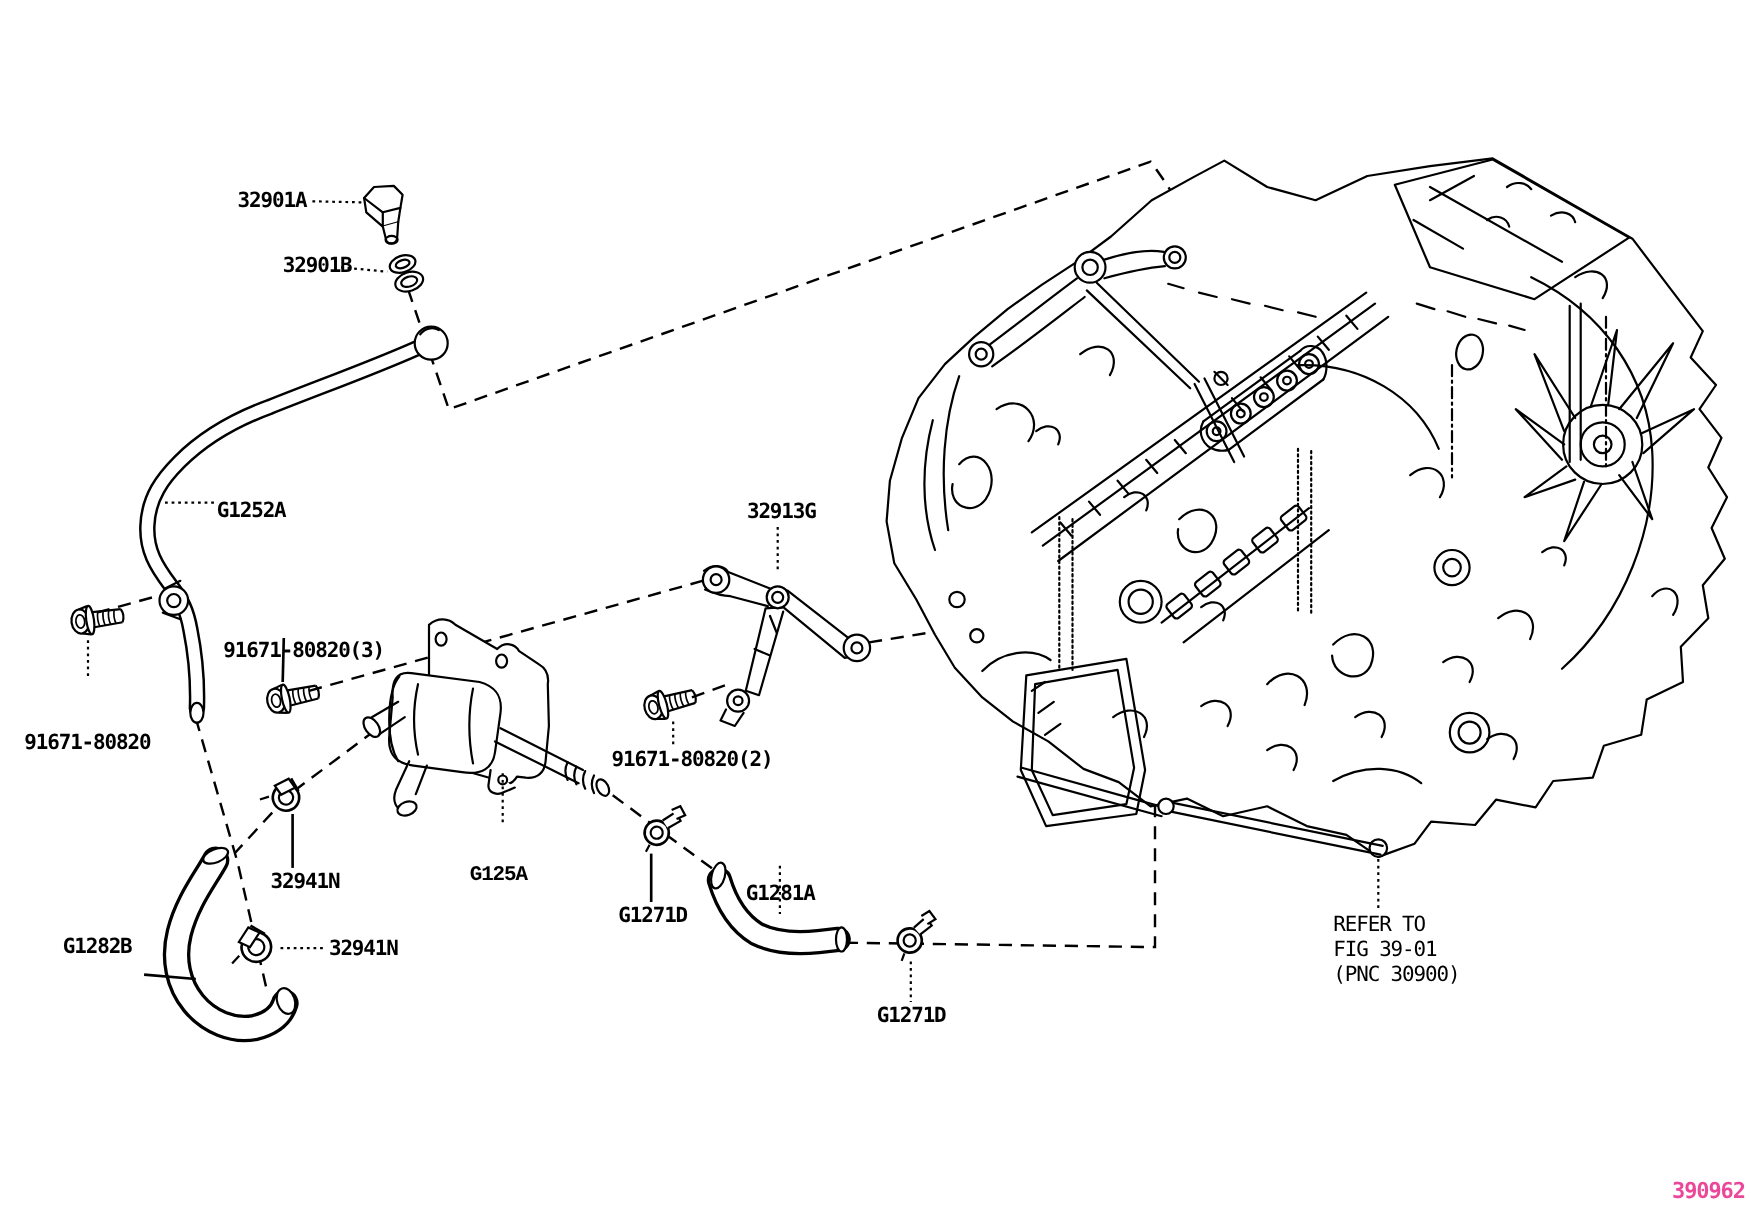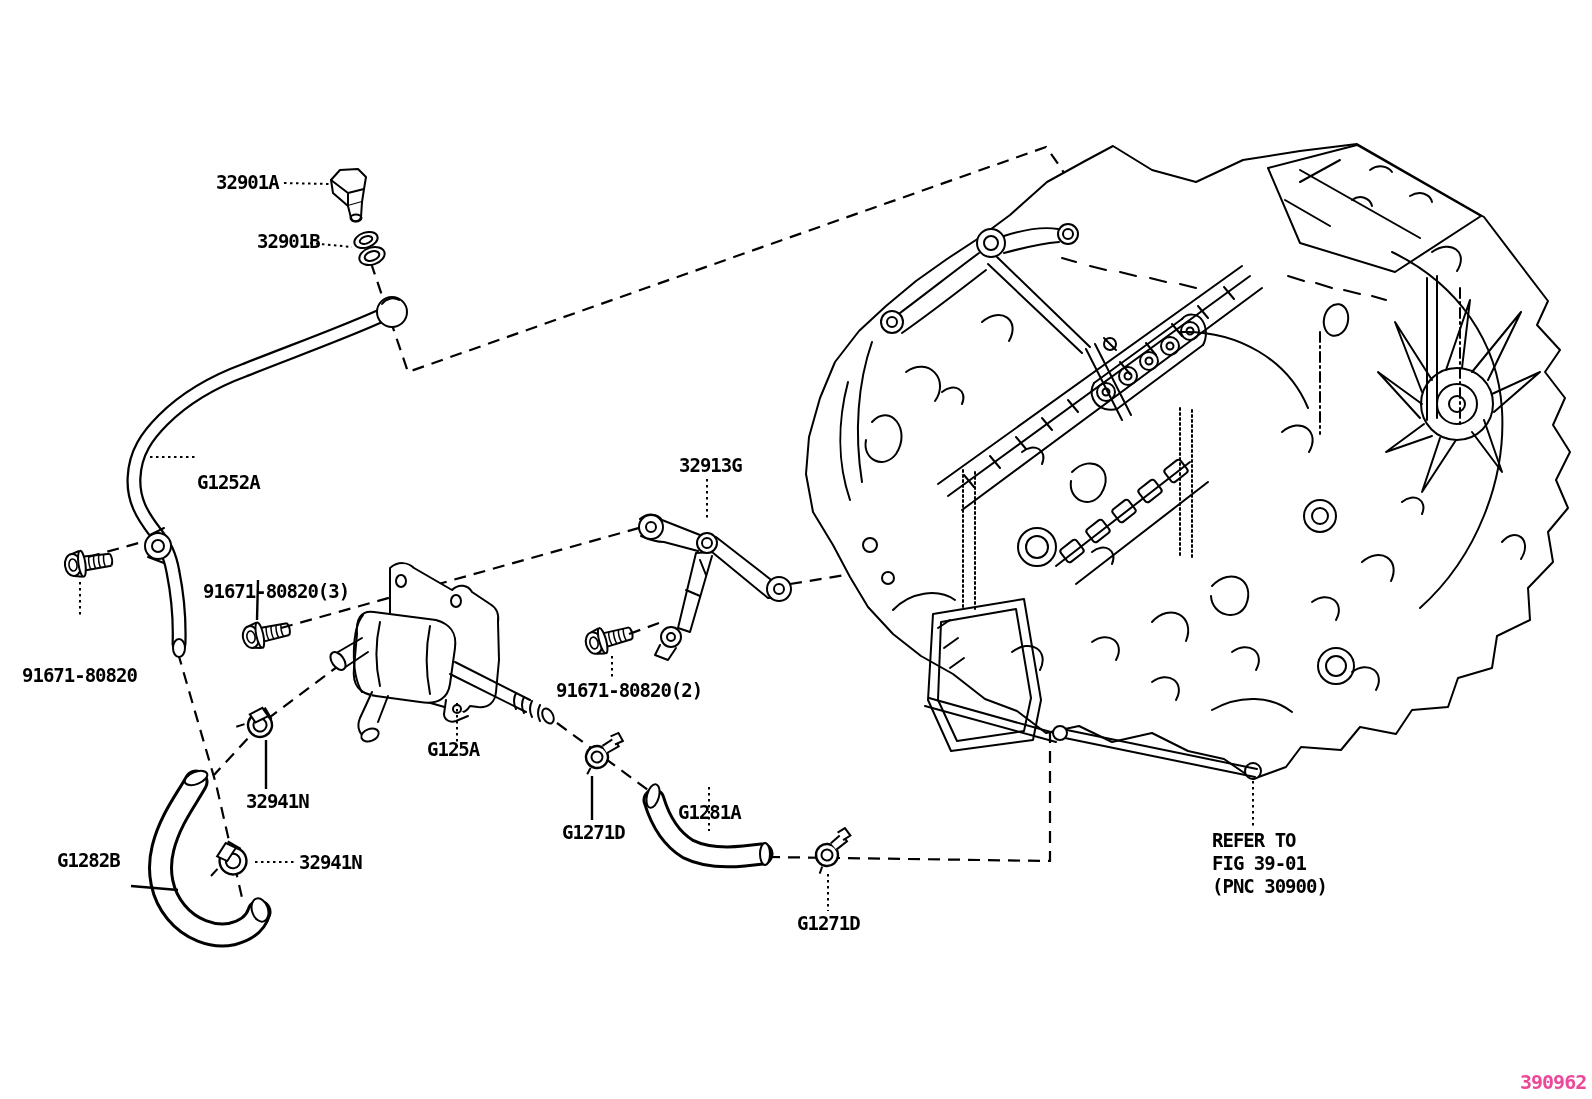--- a/index.html
+++ b/index.html
@@ -1,21 +1,21 @@
 <!DOCTYPE html>
 <html><head>
 <meta charset="utf-8">
 <style>
   html,body{margin:0;padding:0;background:#fff;}
   #stage{position:relative;width:1592px;height:1099px;background:#fff;overflow:hidden;
          font-family:"DejaVu Sans Mono","Liberation Mono",monospace;}
   #art{position:absolute;left:0;top:0;}
   .lbl{position:absolute;font-weight:bold;font-size:19px;letter-spacing:-1px;
        color:#000;white-space:pre;line-height:21px;}
-  .note{position:absolute;font-weight:bold;font-size:19px;letter-spacing:-1px;
+  .note{position:absolute;font-weight:normal;font-size:19px;letter-spacing:-1px;
         color:#000;white-space:pre;line-height:23px;}
   .figcode{position:absolute;font-weight:bold;font-size:20px;letter-spacing:-1px;color:#ec4899;}
   svg *{vector-effect:non-scaling-stroke;}
   .ln{stroke:#000;fill:none;stroke-width:2;stroke-linecap:round;stroke-linejoin:round;}
   .fw{stroke:#000;fill:#fff;stroke-width:2;stroke-linejoin:round;}
   .dash{stroke:#000;fill:none;stroke-width:2.2;stroke-dasharray:12 8;}
   .dot{stroke:#000;fill:none;stroke-width:2;stroke-dasharray:2.5 3.5;}
   .sold{stroke:#000;fill:none;stroke-width:2.4;}
   .tube-o{stroke:#000;fill:none;stroke-linecap:round;stroke-linejoin:round;}
   .tube-i{stroke:#fff;fill:none;stroke-linecap:round;stroke-linejoin:round;}
@@ -269,26 +269,26 @@
     <path class="sold" d="M131 886 L178 890"></path>
     <path class="sold" d="M592 776 L592 820"></path>
     <path class="dot" d="M709 787 L709 831"></path>
     <path class="dot" d="M828 874 L828 911"></path>
     <path class="dot" d="M1253 781 L1253 826"></path>
   </g>
 </svg>
 
   <div class="lbl" style="left:216px;top:172px;">32901A</div>
   <div class="lbl" style="left:237px;top:231px;margin-left:20px;">32901B</div>
-  <div class="lbl" style="left:197px;top:472px;">G1252A</div>
+  <div class="lbl" style="left:197px;top:454px;">G1252A</div>
   <div class="lbl" style="left:22px;top:619px;margin-top:46px;">91671-80820</div>
   <div class="lbl" style="left:203px;top:581px;">91671-80820(3)</div>
   <div class="lbl" style="left:679px;top:455px;">32913G</div>
   <div class="lbl" style="left:556px;top:680px;">91671-80820(2)</div>
-  <div class="lbl" style="left:427px;top:739px;">G125A</div>
+  <div class="lbl" style="left:427px;top:785px;font-family:Liberation Mono, monospace;">G125A</div>
   <div class="lbl" style="left:246px;top:791px;">32941N</div>
   <div class="lbl" style="left:299px;top:852px;">32941N</div>
   <div class="lbl" style="left:57px;top:850px;">G1282B</div>
   <div class="lbl" style="left:562px;top:822px;">G1271D</div>
   <div class="lbl" style="left:678px;top:802px;text-align:center;">G1281A</div>
   <div class="lbl" style="left:797px;top:913px;">G1271D</div>
 
   <div class="note" style="left:1212px;top:829px;"><span>REFER TO</span><br><span>FIG 39-01</span><br><span>(PNC 30900)</span></div>
 
   <div class="figcode" style="left:1520px;top:1070px;">390962</div>

